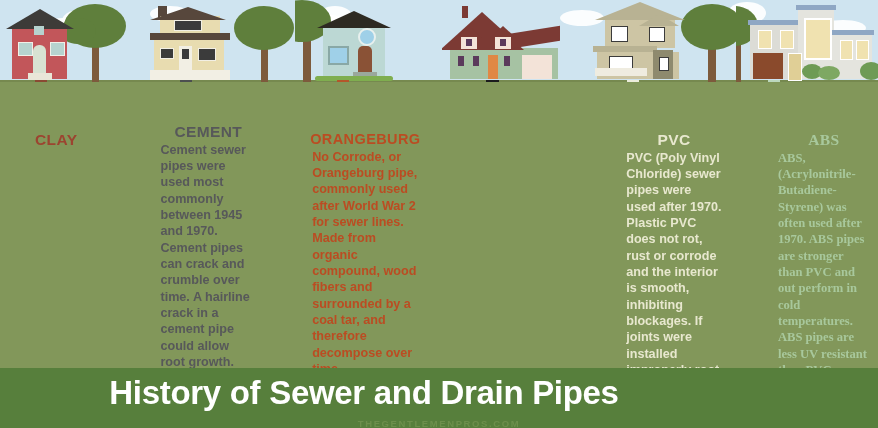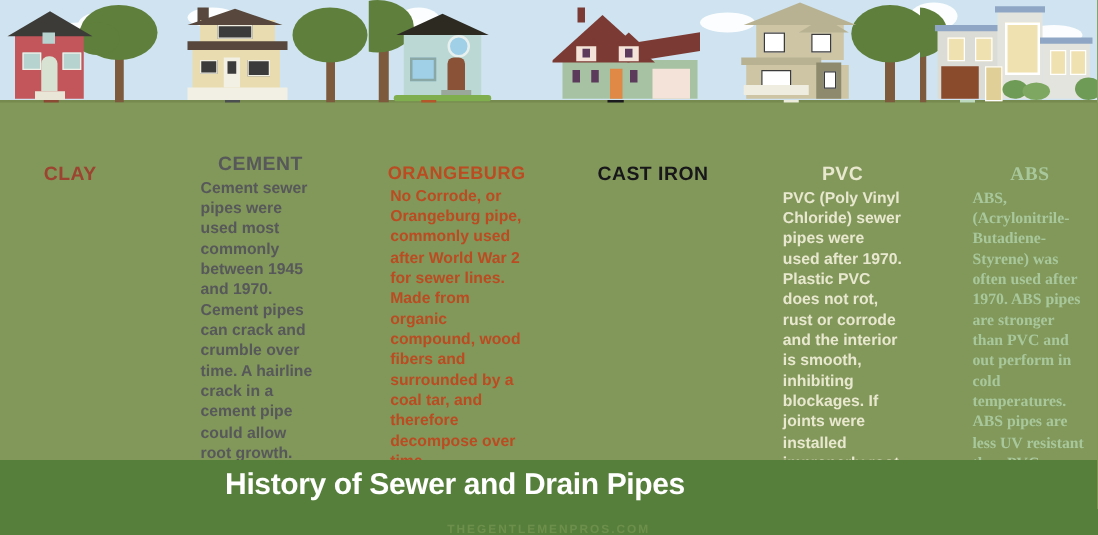--- a/index.html
+++ b/index.html
@@ -43,21 +43,21 @@
     font-size:12.6px;line-height:1.30;font-weight:bold;
     text-align:left;margin:0;padding:0 2px;
   }
 
   
   .titlebar{
     position:absolute;left:0;top:368px;width:878px;height:60px;background:#577f3c;
   }
   .title-text{
     position:absolute;left:0;top:6px;width:728px;text-align:center;
-    color:#ffffff;font-weight:bold;font-size:24px;letter-spacing:-.3px;
+    color:#ffffff;font-weight:bold;font-size:33px;letter-spacing:-.3px;
     font-family:"Liberation Sans", sans-serif;
   }
   .watermark{
     position:absolute;left:0;top:50px;width:878px;text-align:center;
     color:#6d8f4c;font-size:9.5px;font-weight:bold;letter-spacing:1.6px;
   }
 </style>
 </head>
 <body>
 
@@ -214,21 +214,20 @@
       <div class="col-title" style="color:#57585a;margin-top:40px;">CEMENT</div>
       <div class="col-body" style="color:#57585a;">Cement sewer pipes were used most commonly between  1945 and 1970. Cement pipes can crack and crumble over time. A hairline crack in a cement pipe could allow root growth.</div>
     </div>
 
     <div class="col" style="width:147px;">
       <div class="col-title" style="color:#bb4c22;font-size:14.5px;">ORANGEBURG</div>
       <div class="col-body" style="color:#bb4c22;">No Corrode,  or Orangeburg pipe, commonly used after World War 2 for sewer lines. Made from organic compound, wood fibers and surrounded by a coal tar, and therefore decompose over time.</div>
     </div>
 
     <div class="col" style="width:147px;">
-      <div class="col-title" style="color:#17171a;">CAST IRON</div>
     </div>
 
     <div class="col" style="width:147px;">
       <div class="col-title" style="color:#e8e8cf;">PVC</div>
       <div class="col-body" style="color:#e8e8cf;">PVC (Poly Vinyl Chloride) sewer pipes were used after 1970. Plastic PVC does not rot, rust or corrode and the interior is smooth, inhibiting blockages.  If joints were installed improperly root growth can occur.</div>
     </div>
 
     <div class="col" style="width:142px;font-family:Liberation Serif, serif;">
       <div class="col-title" style="color:#a8c89c;">ABS</div>
       <div class="col-body" style="color:#a8c89c;">ABS, (Acrylonitrile-Butadiene-Styrene) was often used after 1970. ABS pipes are stronger than PVC and out perform in cold temperatures. ABS pipes are less UV resistant than PVC.</div>

